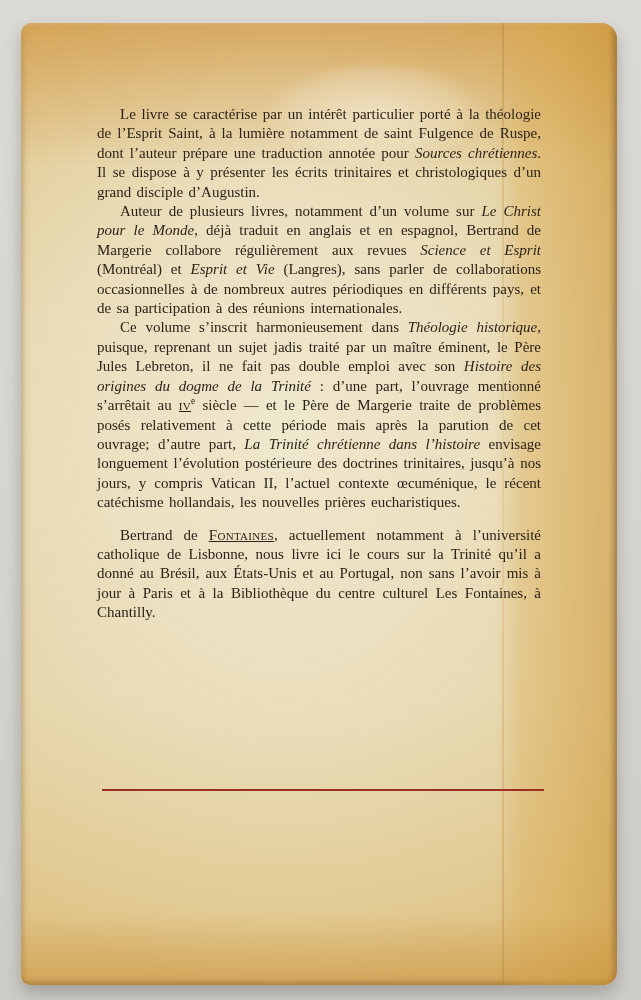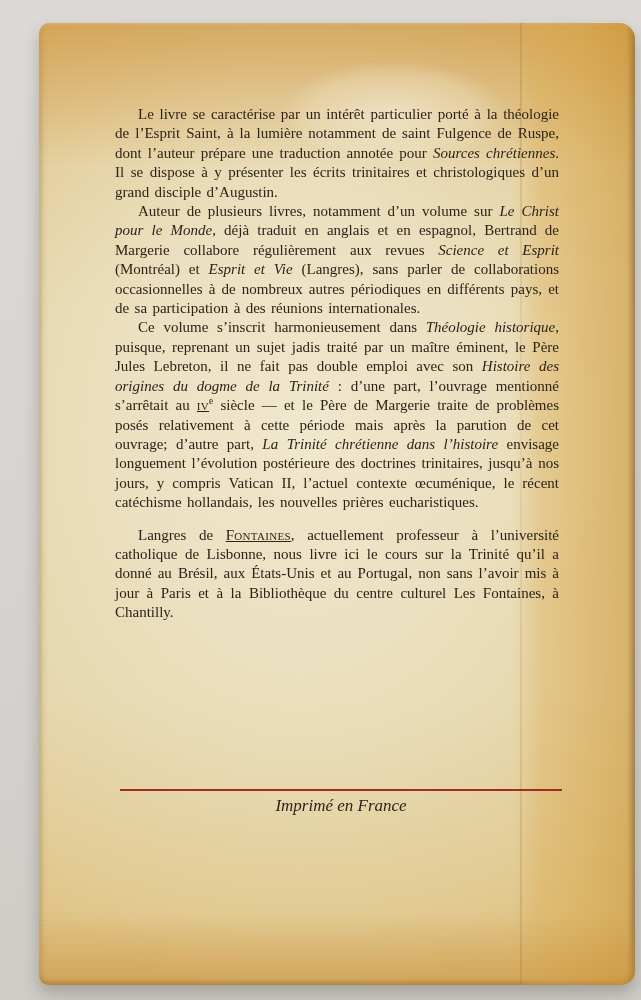--- a/index.html
+++ b/index.html
@@ -10,21 +10,21 @@
     overflow: hidden;
   }
   .photo {
     position: relative;
     width: 641px; height: 1000px;
     background: linear-gradient(180deg, #dcdad6 0%, #d6d4d0 55%, #ceccc7 100%);
     overflow: hidden;
   }
   .book {
     position: absolute;
-    left: 39px; top: 23px;
+    left: 21px; top: 23px;
     width: 596px; height: 962px;
     border-radius: 10px 16px 14px 9px;
     background:
       radial-gradient(ellipse 75% 60% at 44% 42%,
         rgba(240,232,206,0.95) 0%,
         rgba(235,224,192,0.9) 40%,
         rgba(228,209,160,0.55) 72%,
         rgba(219,183,110,0.35) 100%),
       linear-gradient(180deg, #dcb36e 0%, #e4cf9e 14%, #e9ddb9 30%, #e9dfbe 70%, #e2cc96 92%, #dcb873 100%);
     box-shadow:
@@ -117,21 +117,20 @@
     <div class="shade-top"></div>
     <div class="shade-right"></div>
     <div class="shade-bottom"></div>
     <div class="stain"></div>
     <div class="crease"></div>
 
     <div class="cover-text">
         <p><span>Le livre se caractérise par un intérêt particulier porté à la théologie de l’Esprit Saint, à la lumière notamment de saint Fulgence de Ruspe, dont l’auteur prépare une traduction annotée pour </span><span class="italic">Sources chrétiennes</span><span>. Il se dispose à y présenter les écrits trinitaires et christologiques d’un grand disciple d’Augustin.</span></p>
         <p><span>Auteur de plusieurs livres, notamment d’un volume sur </span><span class="italic">Le Christ pour le Monde</span><span>, déjà traduit en anglais et en espagnol, Bertrand de Margerie collabore régulièrement aux revues </span><span class="italic">Science et Esprit</span><span> (Montréal) et </span><span class="italic">Esprit et Vie</span><span> (Langres), sans parler de collaborations occasionnelles à de nombreux autres périodiques en différents pays, et de sa participation à des réunions internationales.</span></p>
         <p><span>Ce volume s’inscrit harmonieusement dans </span><span class="italic">Théologie historique</span><span>, puisque, reprenant un sujet jadis traité par un maître éminent, le Père Jules Lebreton, il ne fait pas double emploi avec son </span><span class="italic">Histoire des origines du dogme de la Trinité</span><span> : d’une part, l’ouvrage mentionné s’arrêtait au </span><span class="smallcaps">iv</span><span class="superscript">e</span><span> siècle — et le Père de Margerie traite de problèmes posés relativement à cette période mais après la parution de cet ouvrage; d’autre part, </span><span class="italic">La Trinité chrétienne dans l’histoire</span><span> envisage longuement l’évolution postérieure des doctrines trinitaires, jusqu’à nos jours, y compris Vatican II, l’actuel contexte œcuménique, le récent catéchisme hollandais, les nouvelles prières eucharistiques.</span></p>
-        <p class="gap-before"><span>Langres de </span><span class="smallcaps">Fontaines</span><span>, actuellement professeur à l’université catholique de Lisbonne, nous livre ici le cours sur la Trinité qu’il a donné au Brésil, aux États-Unis et au Portugal, non sans l’avoir mis à jour à Paris et à la Bibliothèque du centre culturel Les Fontaines, à Chantilly.</span></p>
+        <p class="gap-before"><span>Bertrand de </span><span class="smallcaps">Fontaines</span><span>, actuellement notamment à l’université catholique de Lisbonne, nous livre ici le cours sur la Trinité qu’il a donné au Brésil, aux États-Unis et au Portugal, non sans l’avoir mis à jour à Paris et à la Bibliothèque du centre culturel Les Fontaines, à Chantilly.</span></p>
       </div>
 
     <div class="imprint-rule" style="background: rgb(158, 46, 35);"></div>
-    <div class="imprint">Imprimé en France</div>
   </div>
 
 
 </div>
 
 </body></html>

